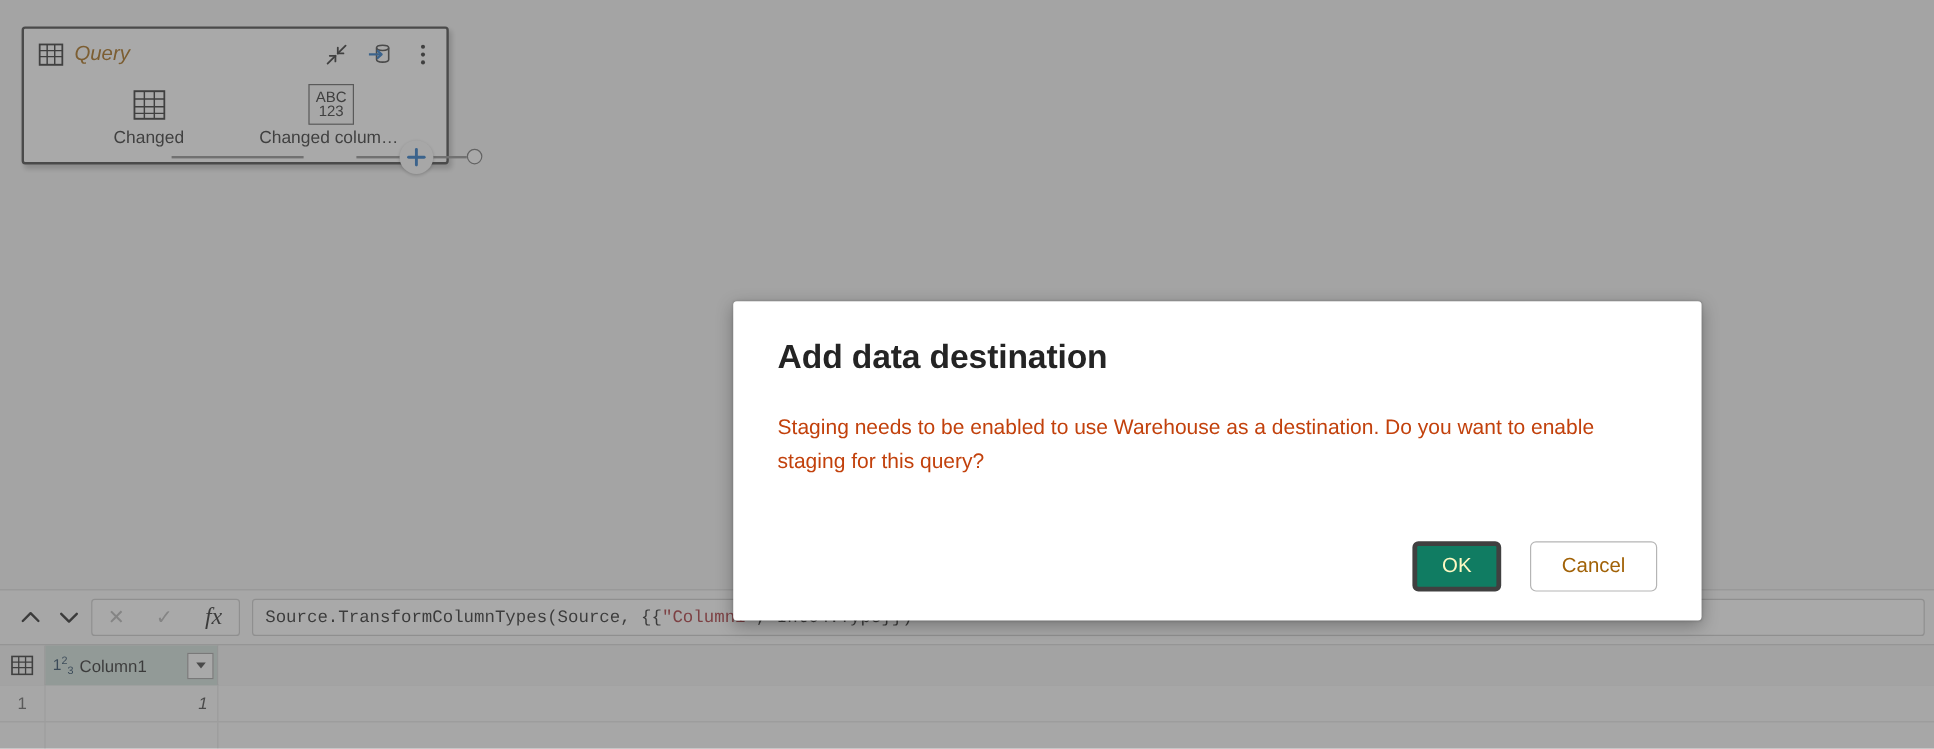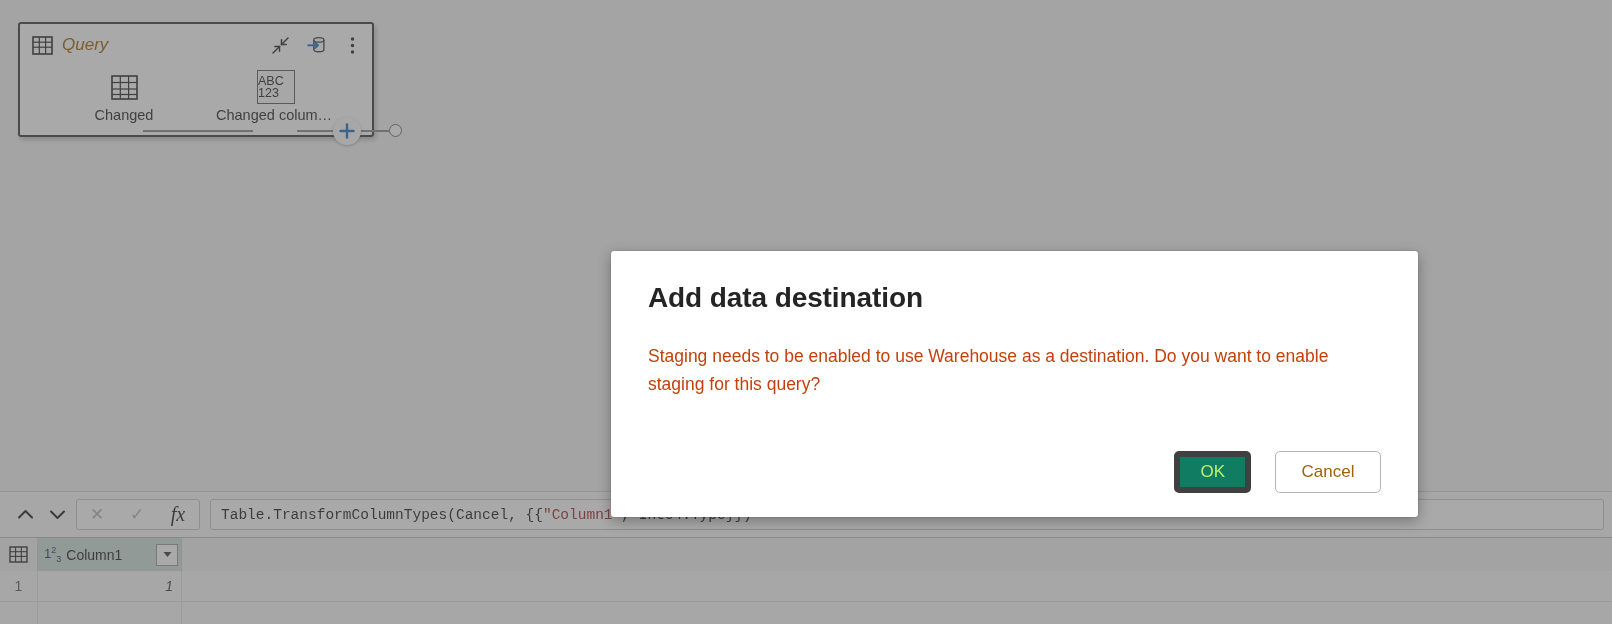--- a/index.html
+++ b/index.html
@@ -118,21 +118,21 @@
   #step-source { left: 44px; top: 4px; }
   #step-changed { left: 196px; top: 4px; }
 
   .abc123-box {
     width: 38px;
     height: 34px;
     border: 1.5px solid #5a5a5a;
     background: #fafafa;
     display: flex;
     flex-direction: column;
-    align-items: flex-start;
+    align-items: center;
     justify-content: center;
     line-height: 1.0;
     font-size: 12.5px;
     color: #242424;
     box-sizing: border-box;
   }
 
   .connector {
     position: absolute;
     height: 1.5px;
@@ -408,22 +408,22 @@
     font-size: 17px;
     cursor: pointer;
     display: flex;
     align-items: center;
     justify-content: center;
     padding: 0 20px;
     box-sizing: border-box;
   }
   #btn-ok {
     background: #107c62;
-    color: #bef264;
-    border: 6px solid #404040;
+    color: #fef9c3;
+    border: 4px solid #404040;
     min-width: 74px;
   }
   #btn-cancel {
     background: #ffffff;
     color: #a16207;
     border: 1px solid #b5b5b5;
     min-width: 106px;
   }
 </style>
 </head>
@@ -533,21 +533,21 @@
       </span>
     </div>
 
     <div class="fb-ctrl-group">
       <span class="fb-ctrl">✕</span>
       <span class="fb-ctrl">✓</span>
       <span class="fb-fx">fx</span>
     </div>
 
     <div id="formula-input">
-      <span class="fx-plain">Table.TransformColumnTypes(Cancel, {{</span>
+      <span class="fx-plain">Source.TransformColumnTypes(Source, {{</span>
         <span class="fx-str">"Column1"</span>
         <span class="fx-plain">, Int64.Type}})</span>
     </div>
   </div>
 
   <div id="data-grid">
     <div id="grid-header-row">
       <div class="gh-corner">
         <svg width="19" height="17" viewBox="0 0 19 17">
           <rect x="1" y="1" width="17" height="15" fill="none" stroke="#242424" stroke-width="1.4"></rect>

